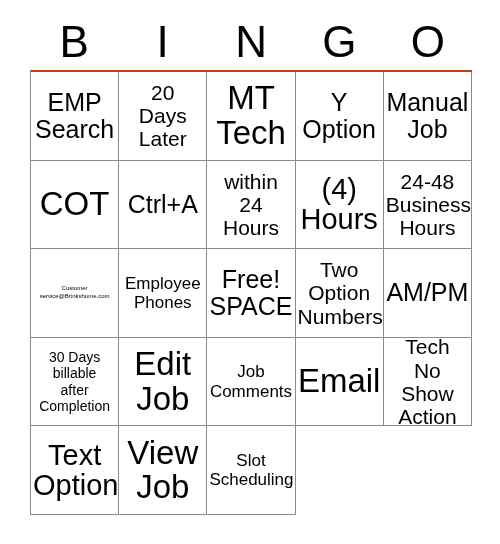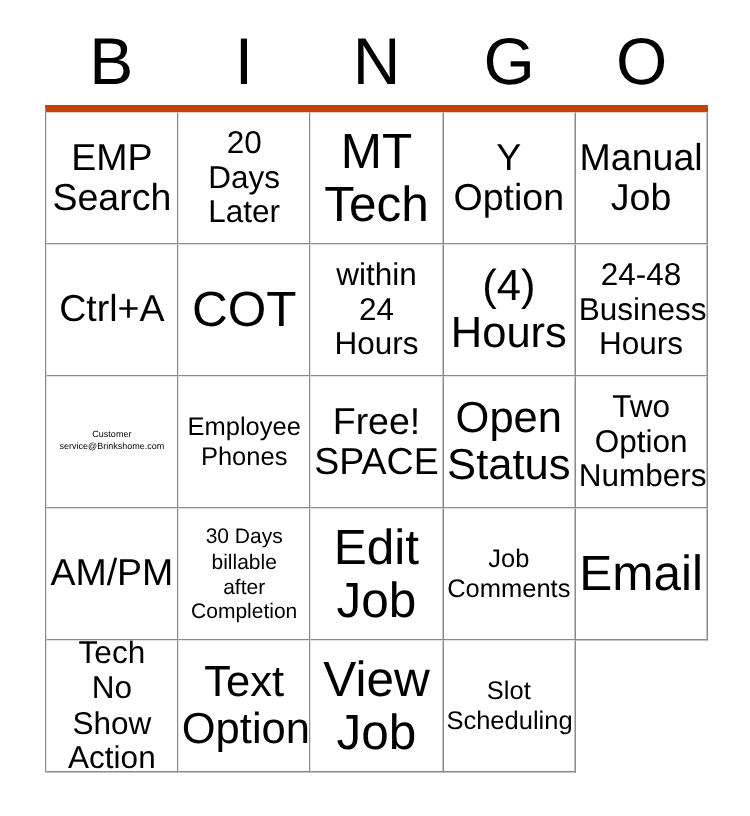--- a/index.html
+++ b/index.html
@@ -46,21 +46,21 @@
   #bingo-grid {
     position: absolute;
     left: 30px;
     top: 70px;
     width: 442px;
     height: 445px;
     box-sizing: border-box;
     display: grid;
     grid-template-columns: repeat(5, 1fr);
     grid-template-rows: repeat(5, 1fr);
-    border-top: 5px solid #c2410c;
+    border-top: 2px solid #c2410c;
     border-left: 1px solid #8a8a8a;
     background: #ffffff;
   }
   .bingo-cell {
     box-sizing: border-box;
     border-right: 1px solid #8a8a8a;
     border-bottom: 1px solid #8a8a8a;
     display: flex;
     align-items: center;
     justify-content: center;
@@ -114,25 +114,25 @@
 Tech</span>
       </div>
       <div class="bingo-cell fs-lg">
         <span class="cell-text">Y
 Option</span>
       </div>
       <div class="bingo-cell fs-lg">
         <span class="cell-text">Manual
 Job</span>
       </div>
+      <div class="bingo-cell fs-xxl">
+        <span class="cell-text">COT</span>
+      </div>
       <div class="bingo-cell fs-lg">
         <span class="cell-text">Ctrl+A</span>
-      </div>
-      <div class="bingo-cell fs-xxl">
-        <span class="cell-text">COT</span>
       </div>
       <div class="bingo-cell fs-md">
         <span class="cell-text">within
 24
 Hours</span>
       </div>
       <div class="bingo-cell fs-xl">
         <span class="cell-text">(4)
 Hours</span>
       </div>
@@ -145,24 +145,20 @@
         <span class="cell-text">Customer
 service@Brinkshome.com</span>
       </div>
       <div class="bingo-cell fs-sm">
         <span class="cell-text">Employee
 Phones</span>
       </div>
       <div class="bingo-cell fs-lg">
         <span class="cell-text">Free!
 SPACE</span>
-      </div>
-      <div class="bingo-cell fs-xl">
-        <span class="cell-text">Open
-Status</span>
       </div>
       <div class="bingo-cell fs-md">
         <span class="cell-text">Two
 Option
 Numbers</span>
       </div>
       <div class="bingo-cell fs-lg">
         <span class="cell-text">AM/PM</span>
       </div>
       <div class="bingo-cell fs-xs">

